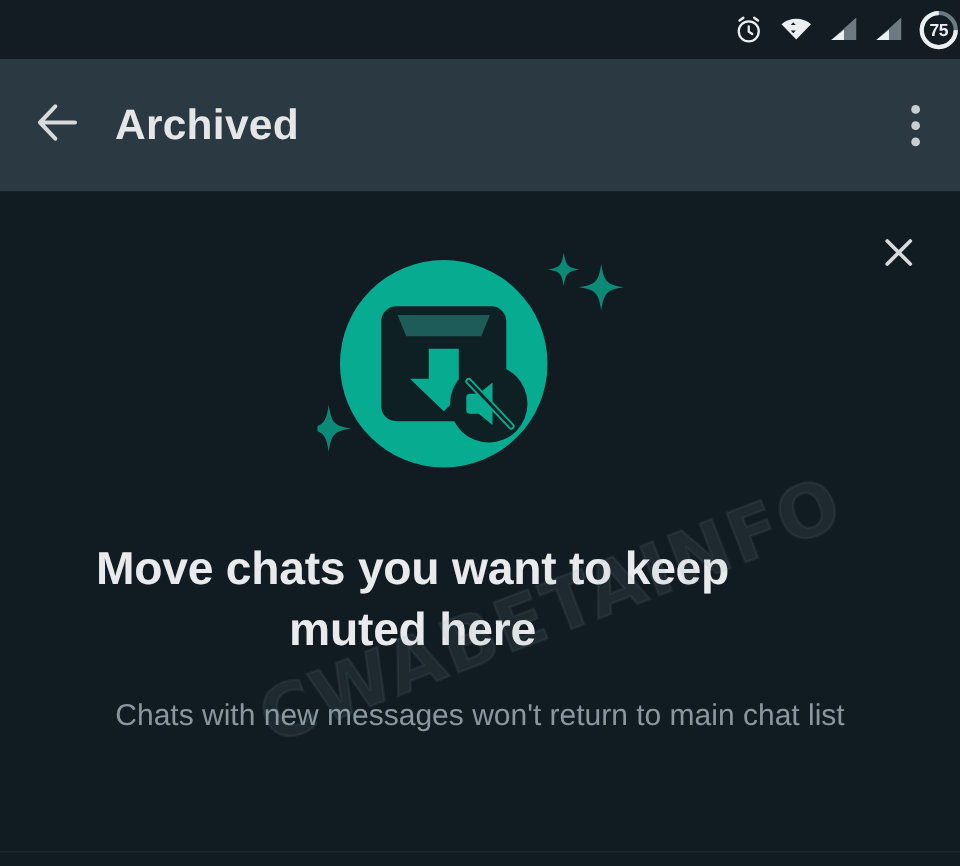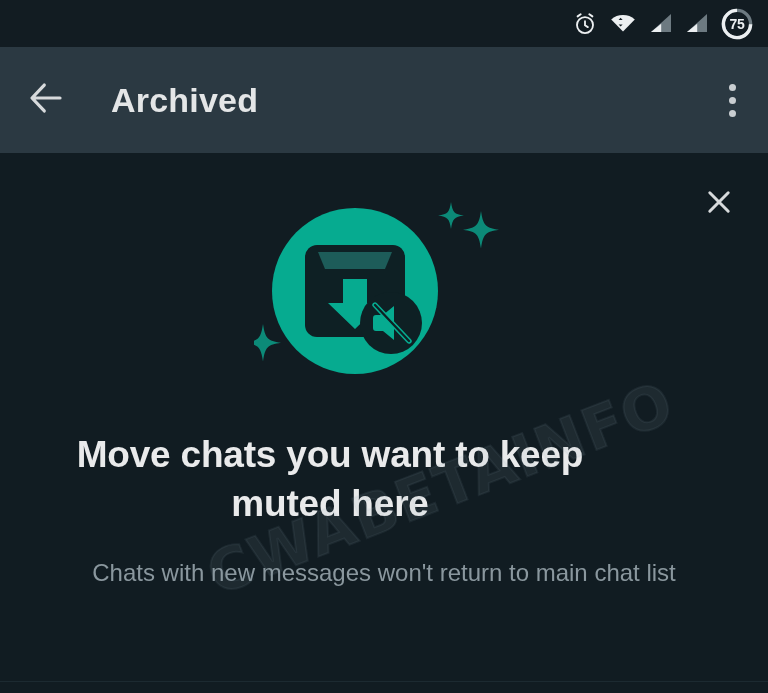--- a/index.html
+++ b/index.html
@@ -15,21 +15,20 @@
     background:#111c22;
     overflow:hidden;
   }
 
   
   .status-bar {
     position:absolute; top:0; left:0;
     width:768px; height:47px;
     background:#121c22;
     display:flex; align-items:center; justify-content:flex-end;
-    padding-right:14px;
     gap:11px;
     z-index:5;
   }
   .status-icon { display:flex; align-items:center; justify-content:center; }
   .battery-wrap { position:relative; width:34px; height:34px; display:flex; align-items:center; justify-content:center; }
   .battery-text {
     position:absolute; top:0; left:0; width:34px; height:34px;
     display:flex; align-items:center; justify-content:center;
     font-size:14px; font-weight:bold; color:#eceff1; letter-spacing:-0.4px;
   }
@@ -38,21 +37,21 @@
   .app-bar {
     position:absolute; top:47px; left:0;
     width:768px; height:106px;
     background:#2b3942;
     display:flex; align-items:center;
     z-index:4;
   }
   .back-btn { width:92px; height:106px; display:flex; align-items:center; justify-content:center; }
   .app-title {
     font-size:34px; font-weight:bold; color:#e4e6e7;
-    letter-spacing:0.2px; flex:1;margin-left:19px;
+    letter-spacing:0.2px; flex:1;
   }
   .overflow-btn {
     width:72px; height:106px;
     display:flex; flex-direction:column; align-items:center; justify-content:center;
     gap:6px;
   }
   .dot { width:7px; height:7px; border-radius:50%; background:#c9ced1; }
 
   
   .content {

